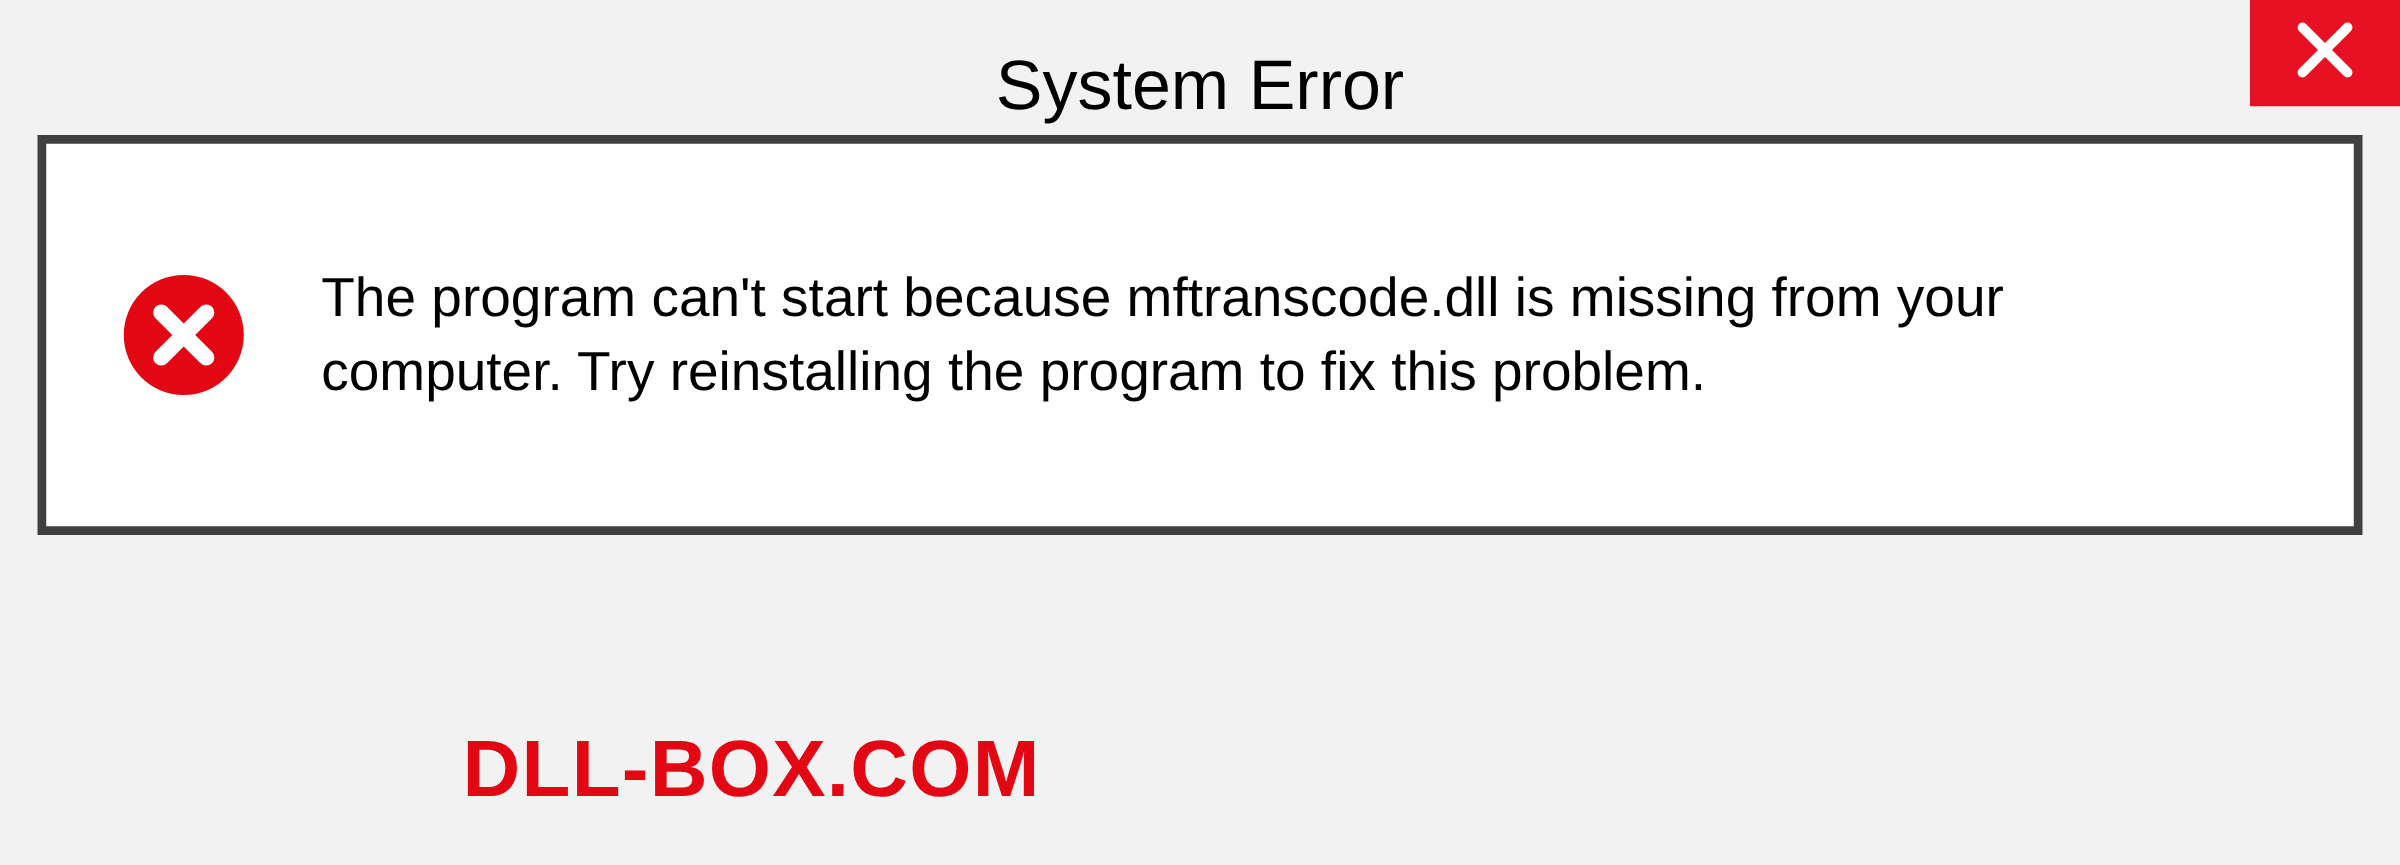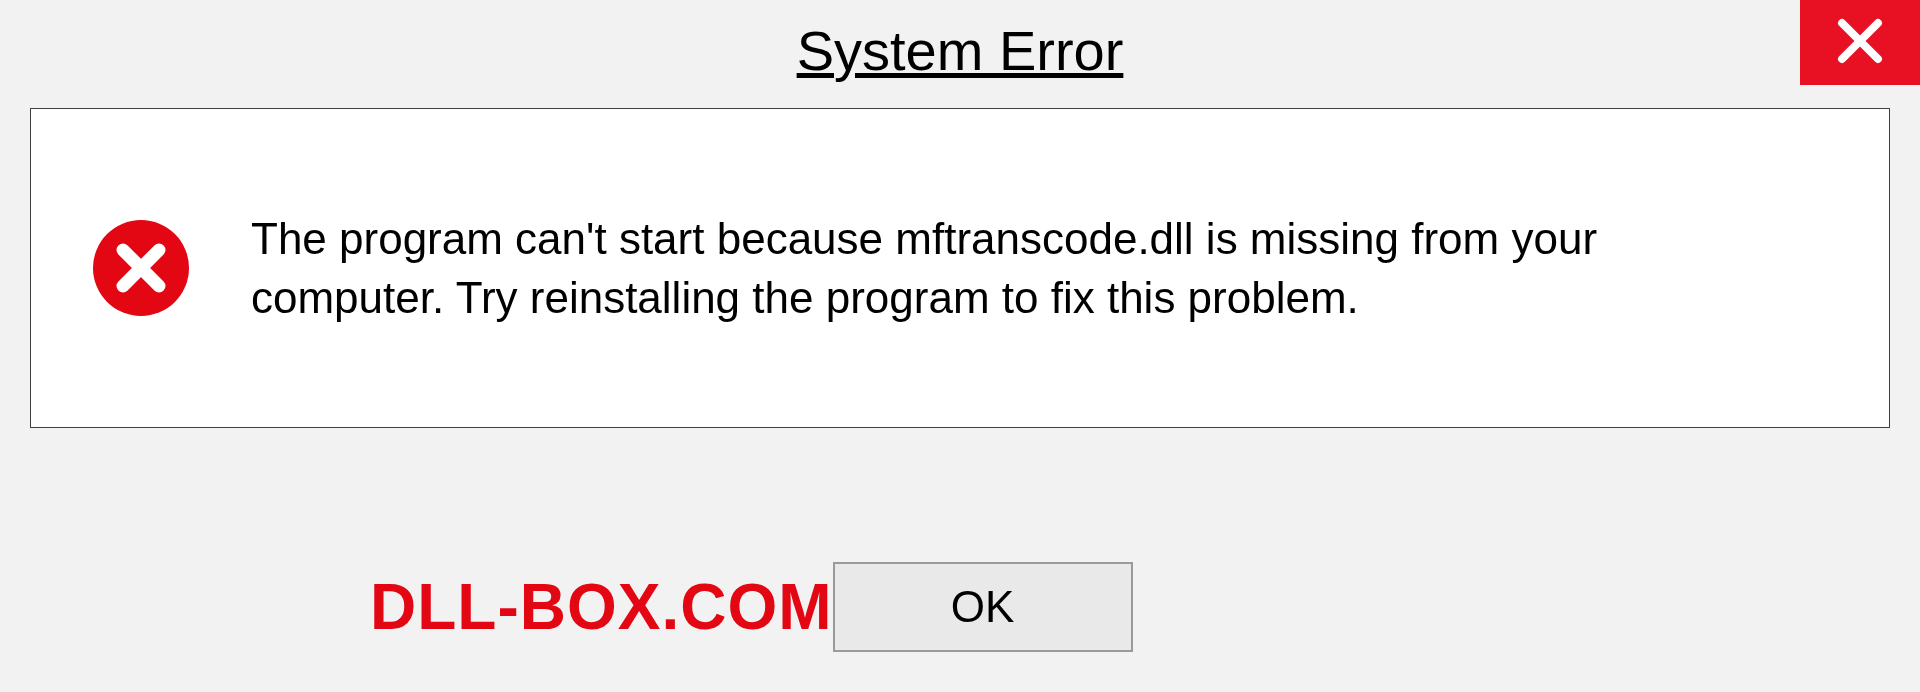--- a/index.html
+++ b/index.html
@@ -12,23 +12,22 @@
       height: 692px;
       background: #f2f2f2;
       font-family: "Segoe UI", Arial, sans-serif;
       position: relative;
       overflow: hidden;
     }
     .titlebar {
       position: relative;
       height: 100px;
       display: flex;
-      align-items: center;
+      align-items: flex-end;
       justify-content: center;
-      text-decoration: underline;
     }
     .title {
       font-size: 56px;
       font-weight: 400;
       color: #000;
     }
     .close-btn {
       position: absolute;
       top: 0;
       right: 0;
@@ -40,21 +39,21 @@
       justify-content: center;
       cursor: pointer;
     }
     .close-btn svg {
       width: 54px;
       height: 54px;
     }
     .content-area {
       margin: 8px 30px 0 30px;
       background: #ffffff;
-      border: 1px solid #404040;
+      border: 7px solid #404040;
       height: 320px;
       display: flex;
       align-items: center;
       padding: 0 60px;
     }
     .error-icon {
       flex-shrink: 0;
       width: 100px;
       height: 100px;
       margin-right: 60px;
@@ -120,16 +119,13 @@
       <circle cx="50" cy="50" r="48" fill="#e30613"></circle>
       <line x1="32" y1="32" x2="68" y2="68" stroke="#ffffff" stroke-width="13" stroke-linecap="round"></line>
       <line x1="68" y1="32" x2="32" y2="68" stroke="#ffffff" stroke-width="13" stroke-linecap="round"></line>
     </svg>
   </div>
   <div class="error-message">The program can't start because mftranscode.dll is missing from your computer. Try reinstalling the program to fix this problem.</div>
 </div>
 
 <div class="footer">
   <div class="watermark">DLL-BOX.COM</div>
-  <div class="ok-btn">
-    <span>OK</span>
-  </div>
 </div>
 
 </body></html>

